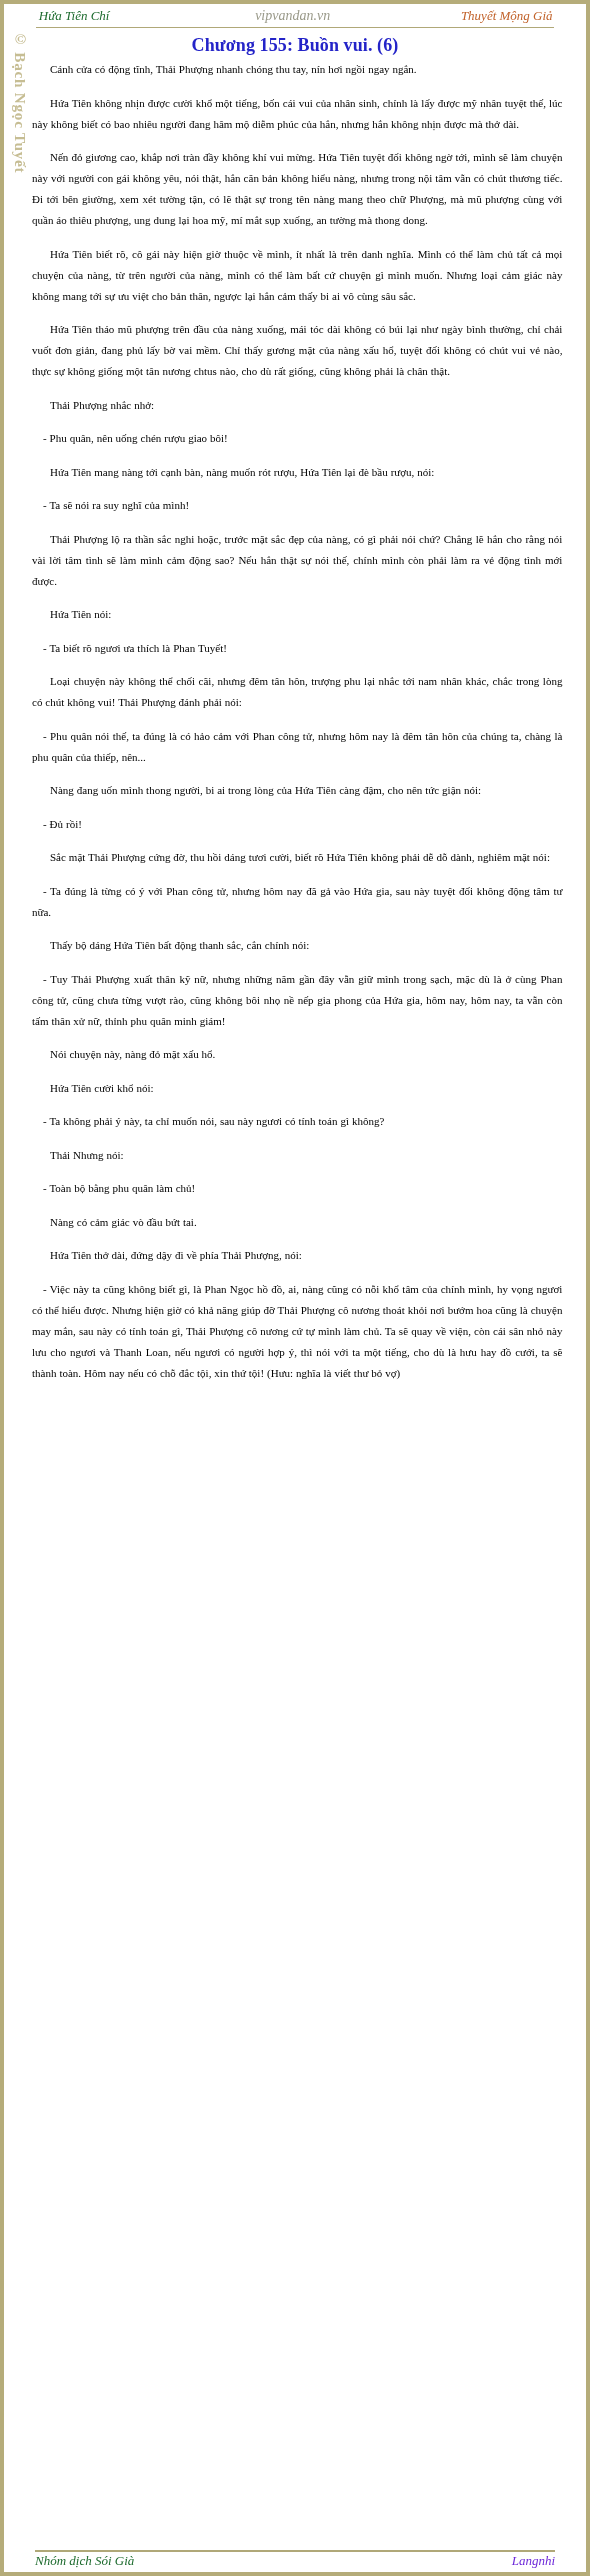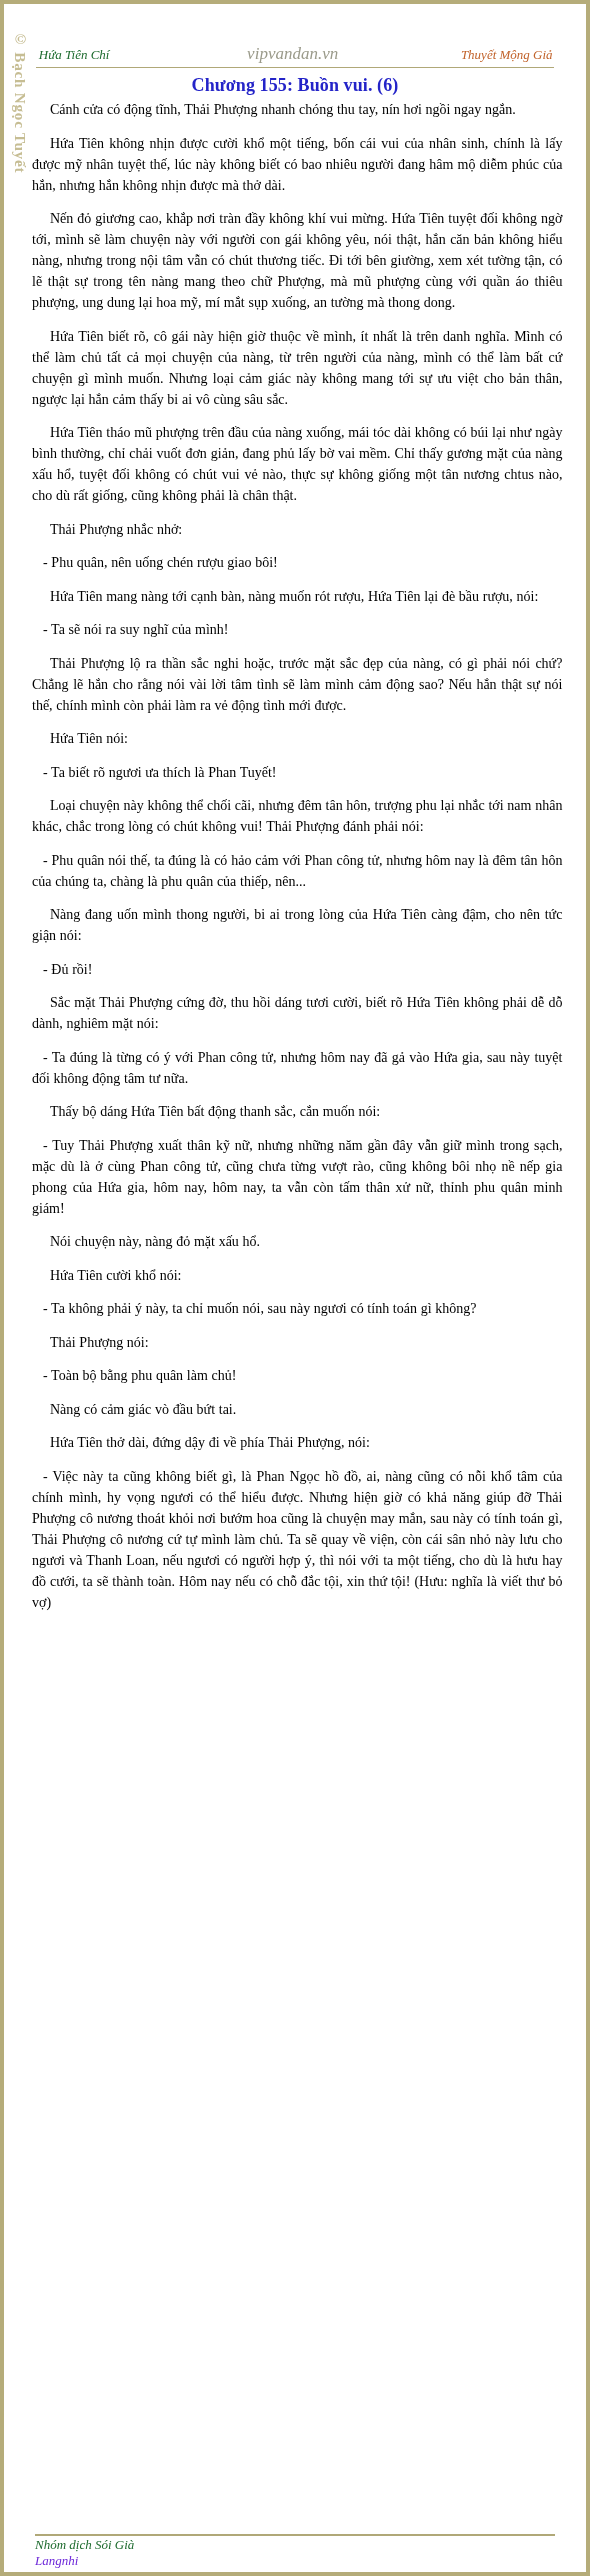--- a/index.html
+++ b/index.html
@@ -31,24 +31,23 @@
     font-size: 13px;
     padding: 0 1.4px 2.8px 2.8px;
   }
   .hdr-left {
     color: #1d6b2e;
     font-weight: normal;
     white-space: nowrap;
   }
   .hdr-center {
     color: #9a9a8a;
-    font-size: 17px;
+    font-size: 14px;
     white-space: nowrap;
     margin-left: 21px;
-    margin-top: 36px;
   }
   .hdr-right {
     color: #c1622a;
     white-space: nowrap;
     margin-left: 6px;
   }
   .hdr-rule {
     height: 1.4px;
     background: #b0a878;
     margin: 0 0 0 0;
@@ -76,21 +75,21 @@
     white-space: nowrap;
     font-family: "Liberation Serif", "DejaVu Serif", serif;
     user-select: none;
   }
   
   .body-col {
     padding: 0 23.6px 0 28px;
   }
   p.para {
     margin: 0 0 12.5px 0;
-    font-size: 14px;
+    font-size: 11px;
     line-height: 21px;
     color: #000000;
     text-align: justify;
     text-indent: 18px;
     word-spacing: 0.2px;
   }
   p.para.dialog {
     text-indent: 11px;
   }
   
@@ -105,21 +104,20 @@
     height: 1.4px;
     background: #b0a878;
     margin-bottom: 1.4px;
   }
   .footer-row {
     display: flex;
     align-items: baseline;
     justify-content: space-between;
     font-style: italic;
     font-size: 13px;
-    flex-direction: column;
   }
   .ftr-left { color: #1d6b2e; white-space: nowrap; }
   .ftr-right { color: #6d28d9; white-space: nowrap; }
 </style>
 </head>
 <body>
 
 <div class="page">
 
   <div class="watermark">© Bạch Ngọc Tuyết</div>
@@ -146,26 +144,26 @@
       <p class="para dialog">- Ta sẽ nói ra suy nghĩ của mình!</p>
       <p class="para">Thải Phượng lộ ra thần sắc nghi hoặc, trước mặt sắc đẹp của nàng, có gì phải nói chứ? Chẳng lẽ hắn cho rằng nói vài lời tâm tình sẽ làm mình cảm động sao? Nếu hắn thật sự nói thế, chính mình còn phải làm ra vẻ động tình mới được.</p>
       <p class="para">Hứa Tiên nói:</p>
       <p class="para dialog">- Ta biết rõ ngươi ưa thích là Phan Tuyết!</p>
       <p class="para">Loại chuyện này không thể chối cãi, nhưng đêm tân hôn, trượng phu lại nhắc tới nam nhân khác, chắc trong lòng có chút không vui! Thải Phượng đánh phải nói:</p>
       <p class="para dialog">- Phu quân nói thế, ta đúng là có hảo cảm với Phan công tử, nhưng hôm nay là đêm tân hôn của chúng ta, chàng là phu quân của thiếp, nên...</p>
       <p class="para">Nàng đang uốn mình thong người, bi ai trong lòng của Hứa Tiên càng đậm, cho nên tức giận nói:</p>
       <p class="para dialog">- Đủ rồi!</p>
       <p class="para">Sắc mặt Thải Phượng cứng đờ, thu hồi dáng tươi cười, biết rõ Hứa Tiên không phải dễ dỗ dành, nghiêm mặt nói:</p>
       <p class="para dialog">- Ta đúng là từng có ý với Phan công tử, nhưng hôm nay đã gả vào Hứa gia, sau này tuyệt đối không động tâm tư nữa.</p>
-      <p class="para">Thấy bộ dáng Hứa Tiên bất động thanh sắc, cắn muốn nói:</p>
+      <p class="para">Thấy bộ dáng Hứa Tiên bất động thanh sắc, cắn chính nói:</p>
       <p class="para dialog">- Tuy Thải Phượng xuất thân kỹ nữ, nhưng những năm gần đây vẫn giữ mình trong sạch, mặc dù là ở cùng Phan công tử, cũng chưa từng vượt rào, cũng không bôi nhọ nề nếp gia phong của Hứa gia, hôm nay, hôm nay, ta vẫn còn tấm thân xử nữ, thỉnh phu quân minh giám!</p>
       <p class="para">Nói chuyện này, nàng đỏ mặt xấu hổ.</p>
       <p class="para">Hứa Tiên cười khổ nói:</p>
       <p class="para dialog">- Ta không phải ý này, ta chỉ muốn nói, sau này ngươi có tính toán gì không?</p>
-      <p class="para">Thải Phượng nói:</p>
+      <p class="para">Thải Nhưng nói:</p>
       <p class="para dialog">- Toàn bộ bằng phu quân làm chủ!</p>
       <p class="para">Nàng có cảm giác vò đầu bứt tai.</p>
       <p class="para">Hứa Tiên thở dài, đứng dậy đi về phía Thải Phượng, nói:</p>
       <p class="para dialog">- Việc này ta cũng không biết gì, là Phan Ngọc hồ đồ, ai, nàng cũng có nỗi khổ tâm của chính mình, hy vọng ngươi có thể hiểu được. Nhưng hiện giờ có khả năng giúp đỡ Thải Phượng cô nương thoát khỏi nơi bướm hoa cũng là chuyện may mắn, sau này có tính toán gì, Thải Phượng cô nương cứ tự mình làm chủ. Ta sẽ quay về viện, còn cái sân nhỏ này lưu cho ngươi và Thanh Loan, nếu ngươi có người hợp ý, thì nói với ta một tiếng, cho dù là hưu hay đồ cưới, ta sẽ thành toàn. Hôm nay nếu có chỗ đắc tội, xin thứ tội! (Hưu: nghĩa là viết thư bỏ vợ)</p>
     </div>
 
   <div class="footer">
     <div class="footer-rule"></div>
     <div class="footer-row">
       <span class="ftr-left">Nhóm dịch Sói Già</span>

